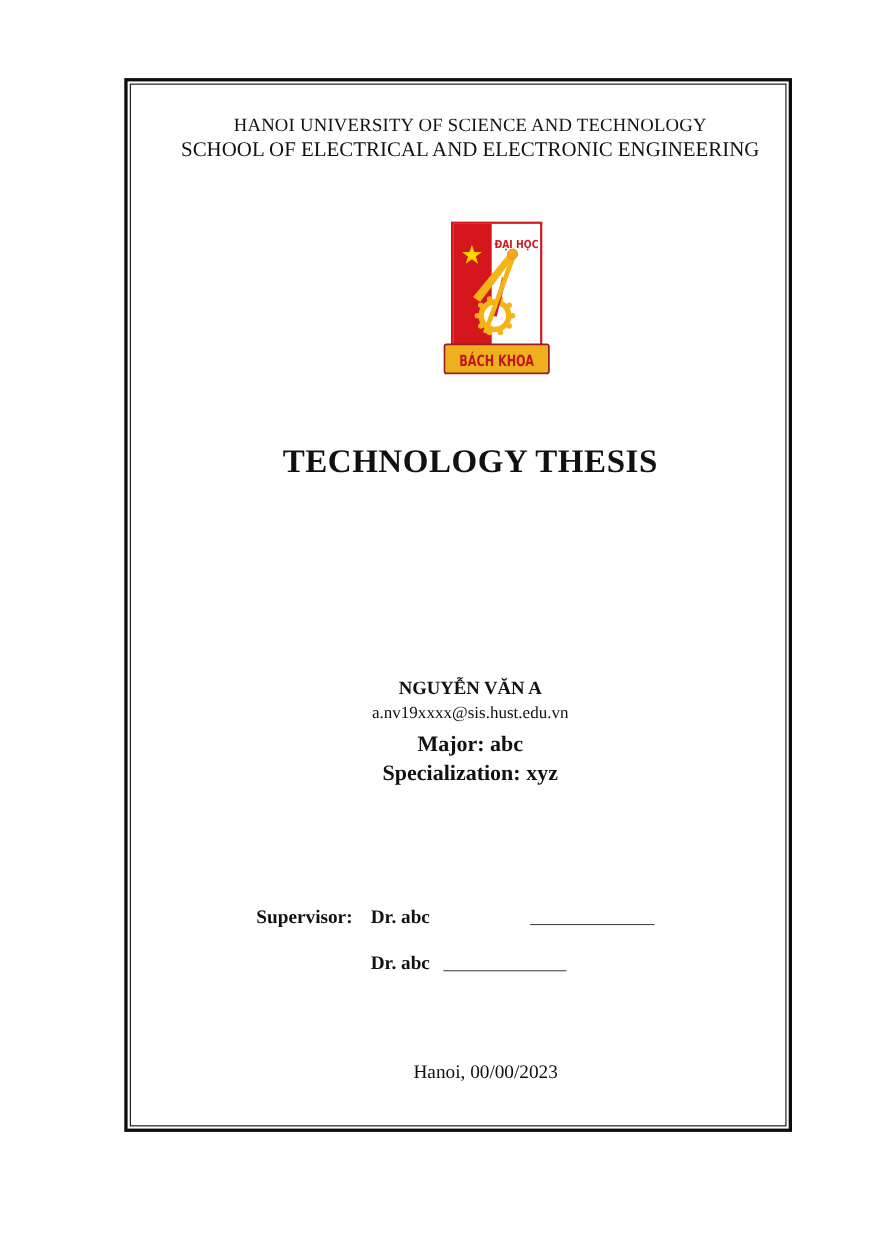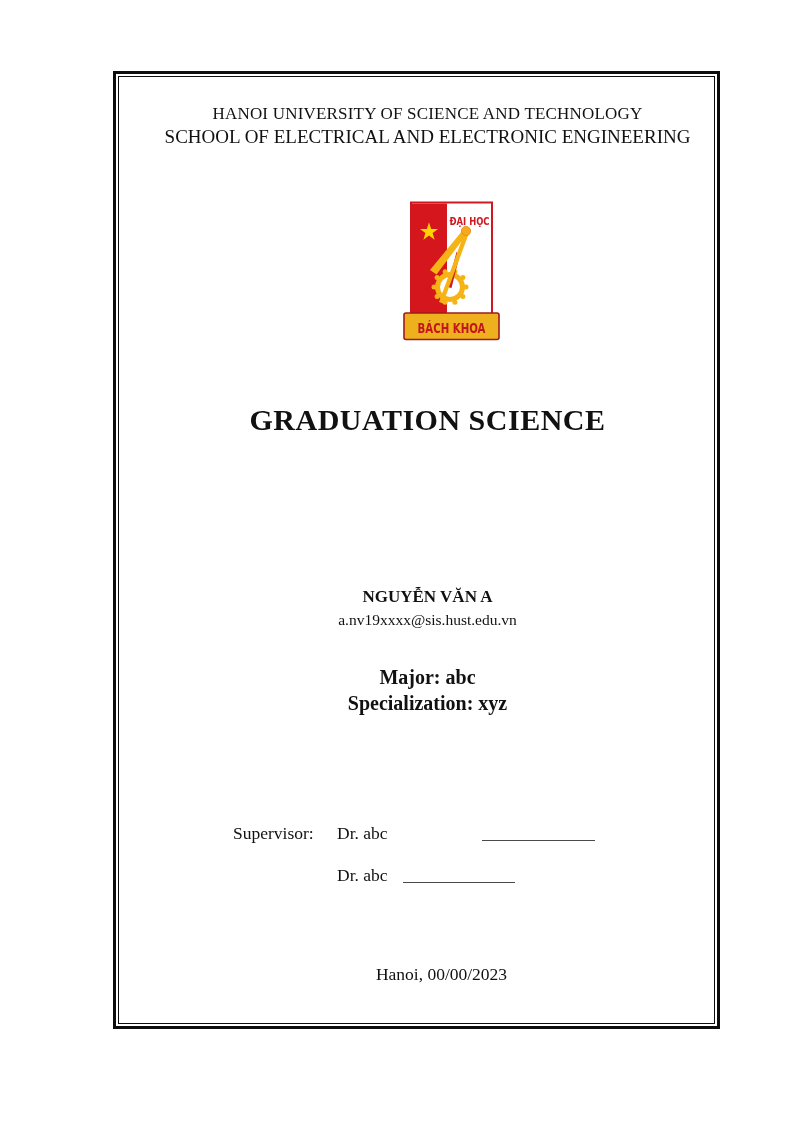--- a/index.html
+++ b/index.html
@@ -28,28 +28,28 @@
   .university-line { font-size: 17px; letter-spacing: 0.2px; line-height: 23px; font-weight: normal; }
   .school-line { font-size: 19px; font-weight: normal; line-height: 24px; }
 
   .logo-wrap { top: 127px; padding-left: 47px; }
   .logo-wrap svg { display: inline-block; }
 
   .doc-type { top: 329px; font-size: 30px; font-weight: bold; letter-spacing: 0.5px; }
 
   .thesis-title { top: 421px; font-size: 25px; font-weight: bold; line-height: 33px; }
 
-  .authors-row { top: 512px; display: flex; justify-content: center; gap: 6px; }
+  .authors-row { top: 541px; display: flex; justify-content: center; gap: 6px; }
   .author-col { text-align: center; }
   .author-name { font-size: 17px; font-weight: bold; line-height: 21px; margin-bottom: 3px; }
   .author-email { font-size: 15.5px; line-height: 19px; }
 
   .major-block { top: 590px; font-size: 20px; font-weight: bold; line-height: 26px; }
 
-  .supervisor-row { position: absolute; left: 0; right: 0; height: 22px; }
+  .supervisor-row { position: absolute; left: 0; right: 0; height: 22px; font-weight: bold; }
   .supervisor-row.row1 { top: 749px; }
   .supervisor-row.row2 { top: 791px; }
   .supervisor-label { position: absolute; left: 117px; top: 0; font-size: 17.5px; }
   .supervisor-name { position: absolute; left: 221px; top: 0; font-size: 17.5px; }
   .signature-line { position: absolute; top: 0; height: 18px; border-bottom: 1.3px solid #4a4a4a; }
   .signature-line.line1 { left: 366px; width: 113px; }
   .signature-line.line2 { left: 287px; width: 112px; }
 
   .footer-date { top: 890px; font-size: 17.5px; padding-left: 28px; }
 </style>
@@ -93,21 +93,21 @@
         <polygon points="62.5,29 36,101 40,102.5 66,32" fill="#f5b315"></polygon>
         <polygon points="62,26.5 27,69 33.5,73.5 65.5,31" fill="#f5b315"></polygon>
         <circle cx="63" cy="30" r="4.6" fill="#f7a81c" stroke="#e08b12" stroke-width="0.8"></circle>
       </g>
 
       <rect x="1" y="112" width="95" height="26.5" rx="2" fill="#eeb11d" stroke="#9d1b1e" stroke-width="1.6"></rect>
       <text x="48.5" y="131.5" text-anchor="middle" textLength="68" lengthAdjust="spacingAndGlyphs" font-family="DejaVu Sans, sans-serif" font-size="14" font-weight="bold" fill="#c3161c">BÁCH KHOA</text>
     </svg>
   </div>
 
-  <div class="abs doc-type">GRADUATION SCIENCE</div>
+  <div class="abs doc-type">TECHNOLOGY THESIS</div>
 
 
   <div class="abs authors-row">
     <div class="author-col">
       <div class="author-name">NGUYỄN VĂN A</div>
       <div class="author-email">a.nv19xxxx@sis.hust.edu.vn</div>
     </div>
   </div>
 
   <div class="abs major-block">

